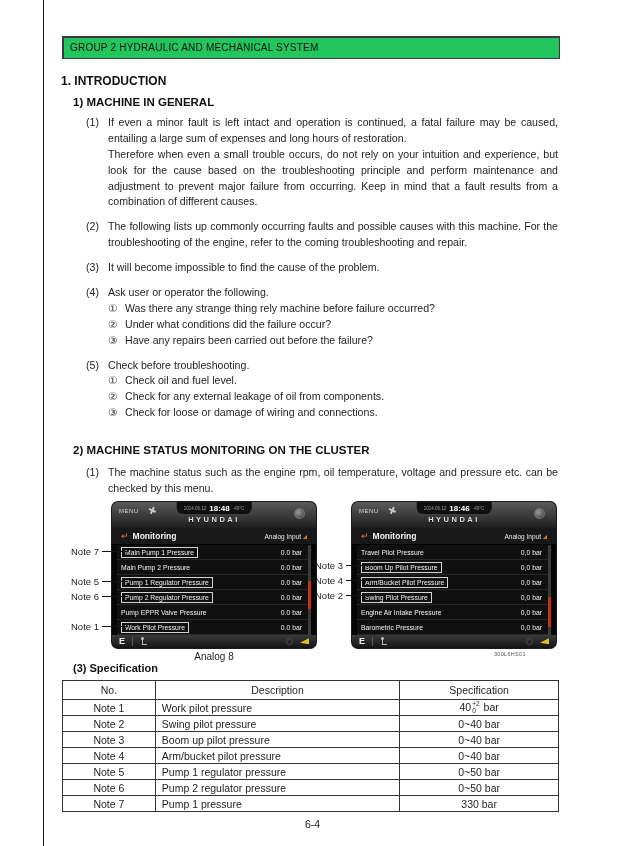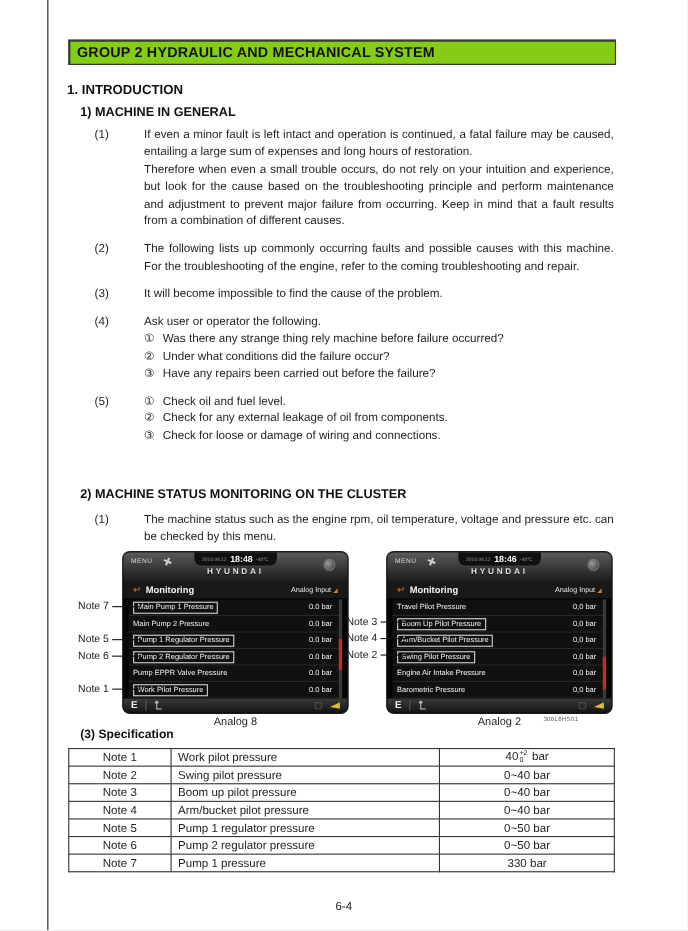--- a/index.html
+++ b/index.html
@@ -1,33 +1,33 @@
 <!DOCTYPE html>
 <html><head>
 <meta charset="utf-8">
 <style>
   html,body{margin:0;padding:0;background:#e9e9e9;}
   .page{position:relative;width:625px;height:846px;background:#ffffff;margin:0 auto;
         font-family:"Liberation Sans",sans-serif;color:#1f1f1f;overflow:hidden;}
   .scanline{position:absolute;left:43px;top:0;width:1px;height:846px;background:#1c1c1c;}
 
-  .group-header{position:absolute;left:62px;top:36px;width:489px;height:20px;background:#84cc16;
+  .group-header{position:absolute;left:62px;top:36px;width:489px;height:20px;background:#22c55e;
         border:2px solid #3a3a3a;border-right-width:1px;border-bottom-width:1px;
-        font-weight:bold;font-size:13px;line-height:20px;padding-left:6px;letter-spacing:.2px;color:#111;}
+        font-weight:normal;font-size:10px;line-height:20px;padding-left:6px;letter-spacing:.2px;color:#111;}
   .h1{position:absolute;left:61px;top:74px;font-size:12px;font-weight:bold;color:#111;}
   .h2{position:absolute;left:73px;font-size:11.5px;font-weight:bold;color:#111;}
   .h2-machine{top:96px;}
   .h2-cluster{top:444px;}
   .h3-spec{position:absolute;left:73px;top:662px;font-size:11px;font-weight:bold;color:#111;}
 
   .content{position:absolute;left:86px;top:115px;width:472px;font-size:10.6px;line-height:1.5;}
   .content2{position:absolute;left:86px;top:465px;width:472px;font-size:10.6px;line-height:1.5;}
   .para{display:flex;margin-bottom:9px;}
   .pmark{flex:none;width:22px;}
-  .ptext{flex:1;text-align:justify;margin-left:23px;}
+  .ptext{flex:1;text-align:justify;}
   .ptext div{margin:0;}
   .item{display:flex;margin-left:2px;}
   .imark{flex:none;width:17px;}
   .itext{flex:1;}
 
   
   .monitor{position:absolute;top:502px;width:204px;height:146px;background:#060606;border-radius:6px;
         overflow:hidden;box-shadow:0 0 0 1px #1a1a1a;}
   .monitor.m1{left:112px;} .monitor.m2{left:352px;}
   .m-top{position:relative;height:26px;background:linear-gradient(#5a5a5a,#1e1e1e);}
@@ -133,20 +133,21 @@
         </div>
         <div class="item">
           <span class="imark">③</span>
           <div class="itext">Have any repairs been carried out before the failure?</div>
         </div>
       </div>
     </div>
     <div class="para">
       <span class="pmark">(5)</span>
       <div class="ptext">
+        <div>Check before troubleshooting.</div>
         <div class="item">
           <span class="imark">①</span>
           <div class="itext">Check oil and fuel level.</div>
         </div>
         <div class="item">
           <span class="imark">②</span>
           <div class="itext">Check for any external leakage of oil from components.</div>
         </div>
         <div class="item">
           <span class="imark">③</span>
@@ -308,27 +309,31 @@
   <div class="note n-m2 n6">
     <span class="note-label">Note 4</span>
       <span class="note-line"></span>
   </div>
   <div class="note n-m2 n7">
     <span class="note-label">Note 2</span>
       <span class="note-line"></span>
   </div>
 
   <div class="caption c1">Analog 8</div>
-  <div class="caption c2">Analog 2</div>
   <div class="figcode">300L6HS01</div>
 
   <div class="h3-spec">(3) Specification</div>
 
   <table class="spec">
     <tbody>
+        <tr>
+      <th>No.</th>
+      <th>Description</th>
+      <th>Specification</th>
+    </tr>
     <tr>
       <td class="c-no">Note 1</td>
       <td class="c-desc">Work pilot pressure</td>
       <td class="c-spec"><span>40</span><span class="spec-supsub">
               <span>+2</span>
               <span>0</span>
             </span><span class="spec-unit">bar</span></td>
     </tr>
     <tr>
       <td class="c-no">Note 2</td>

